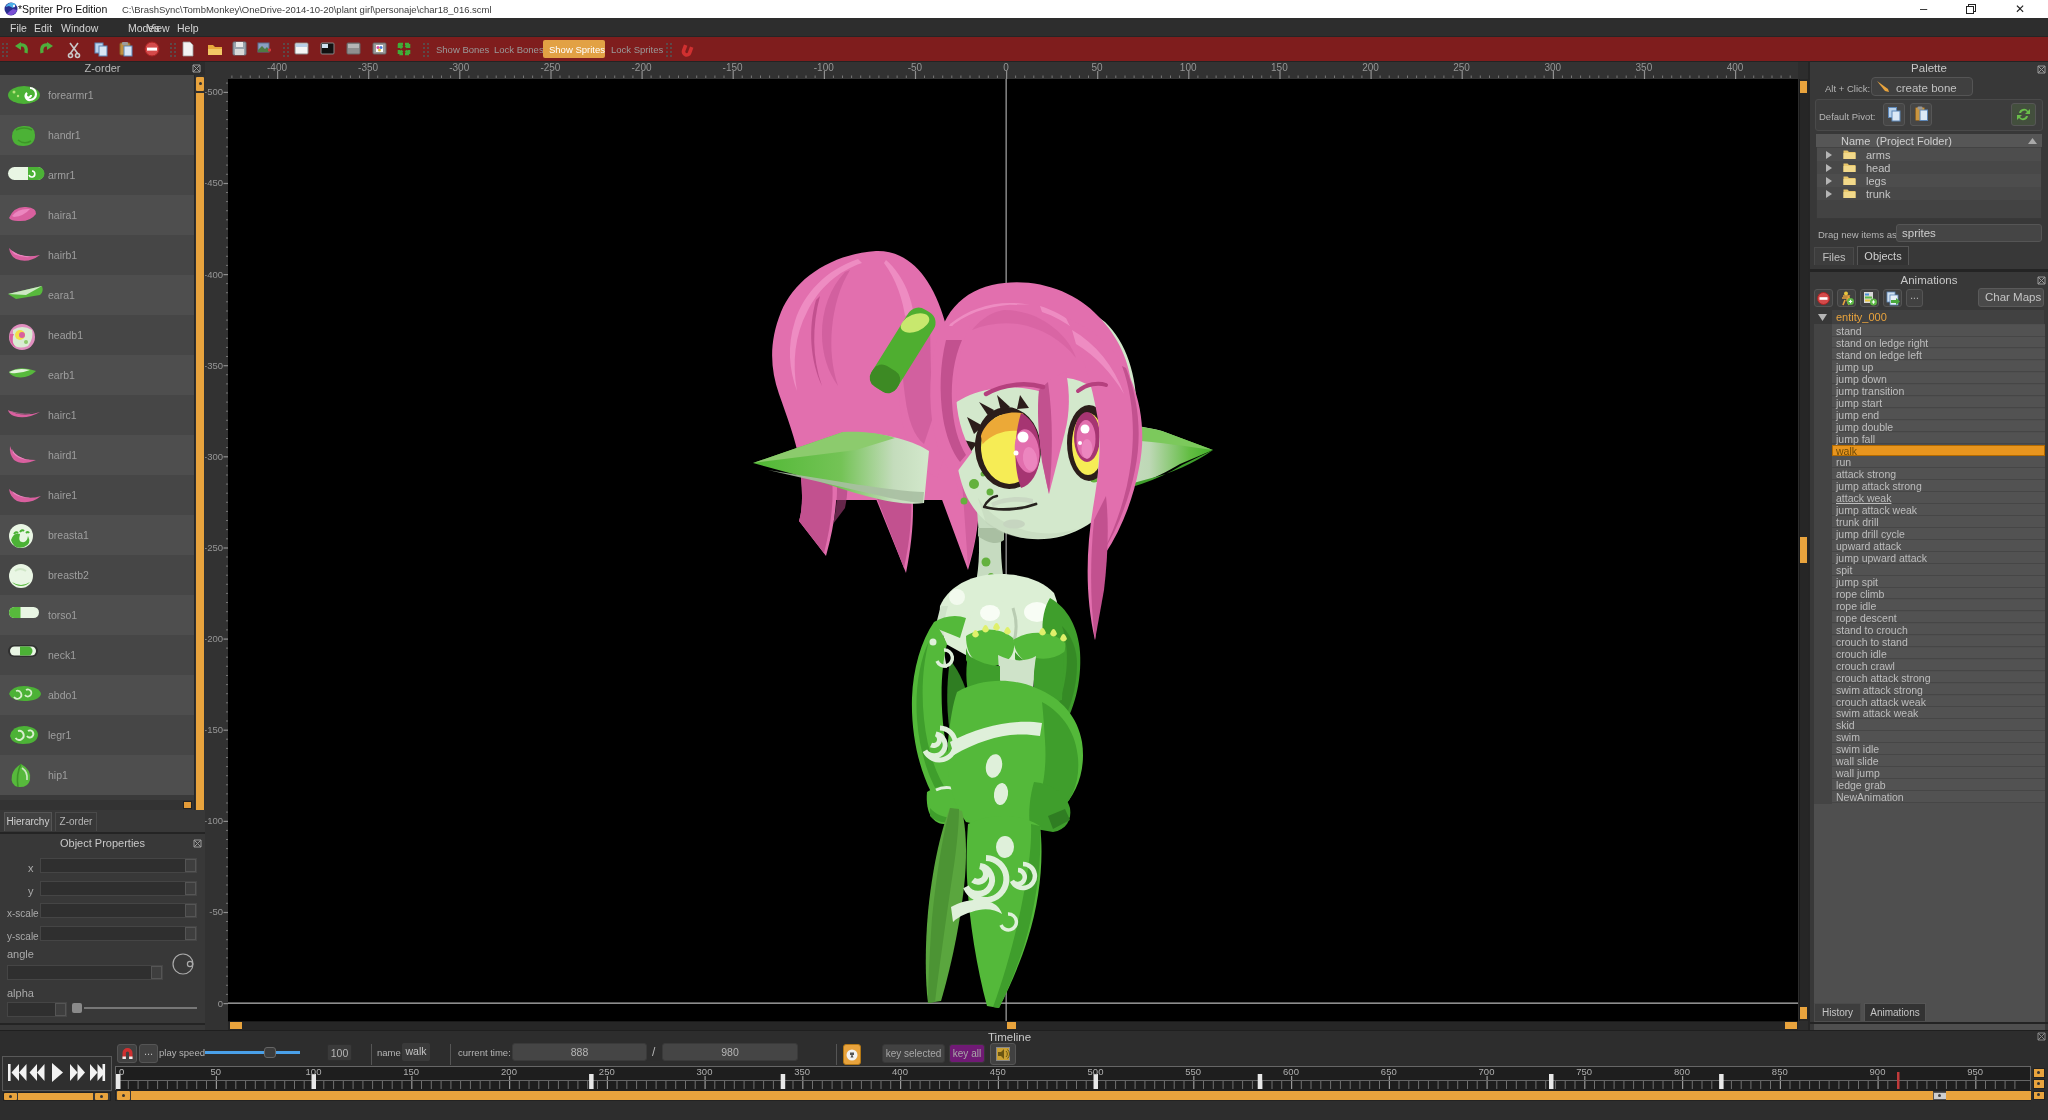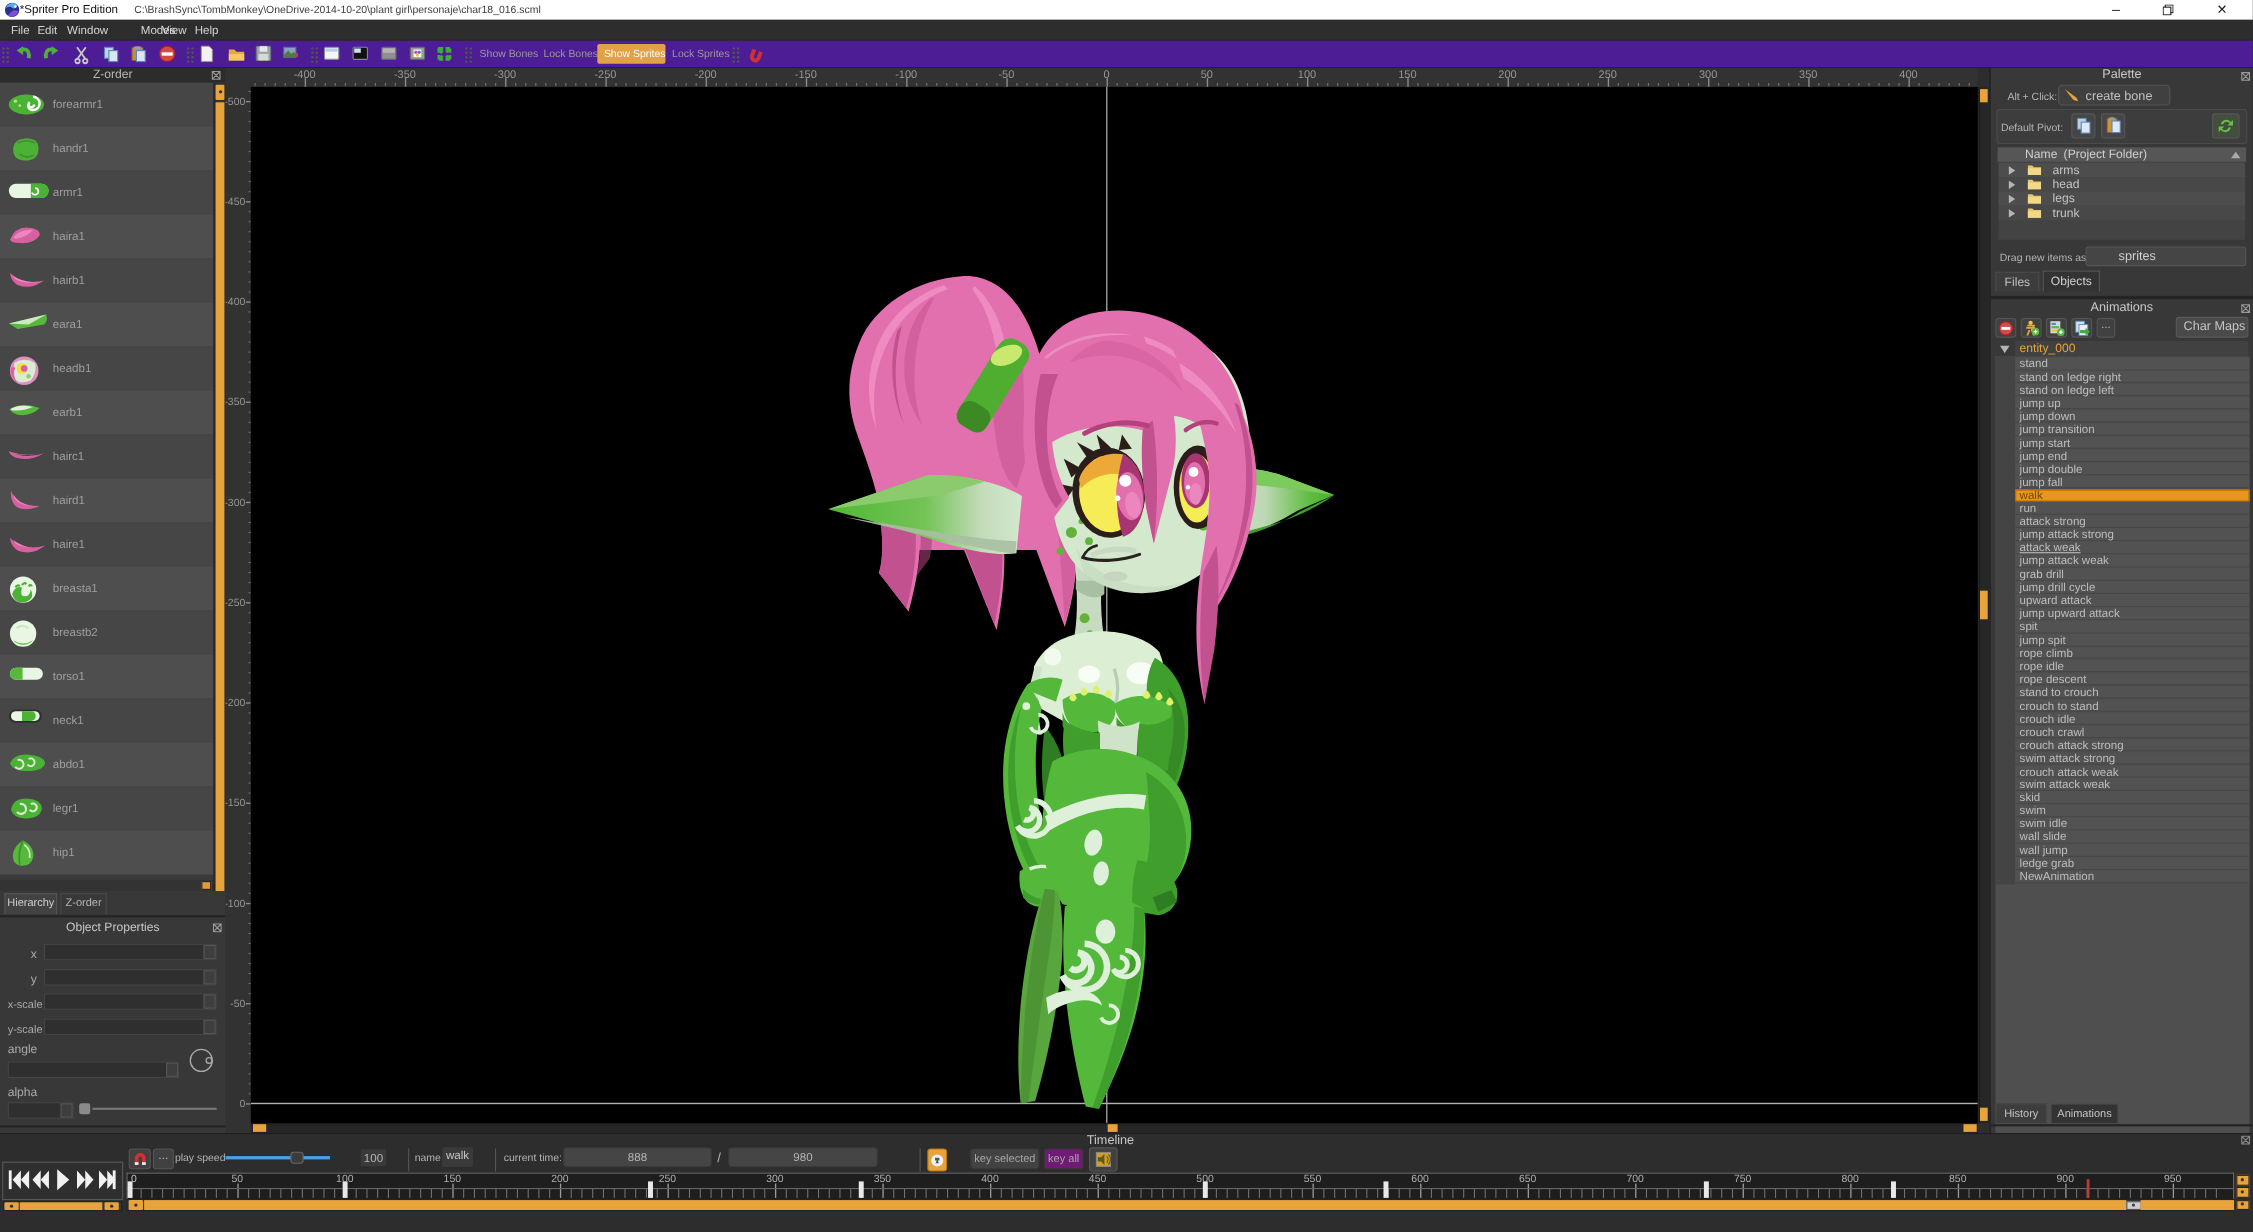--- a/index.html
+++ b/index.html
@@ -2,21 +2,21 @@
 <html><head>
 <meta charset="utf-8">
 <style>
 * { margin:0; padding:0; box-sizing:border-box; }
 html,body { width:2048px; height:1120px; overflow:hidden; background:#2d2d2d;
   font-family:"Liberation Sans", sans-serif; }
 .abs { position:absolute; }
 #titlebar { position:absolute; left:0; top:0; width:2048px; height:18px; background:#ffffff; color:#1a1a1a; }
 #menubar { position:absolute; left:0; top:18px; width:2048px; height:19px; background:#2d2d2d; border-bottom:1px solid #252525;}
 .menuitem { position:absolute; top:4px; color:#d4d4d4; font-size:10.5px; }
-#toolbar { position:absolute; left:0; top:37px; width:2048px; height:25px; background:#4c1d95; border-bottom:1px solid #232323; }
+#toolbar { position:absolute; left:0; top:37px; width:2048px; height:25px; background:#7f1d1d; border-bottom:1px solid #232323; }
 #leftpanel { position:absolute; left:0; top:62px; width:205px; height:748px; background:#3a3a3a; }
 #zhdr { position:absolute; left:0; top:62px; width:205px; height:13px; background:#2c2c2c; color:#b8b8b8; font-size:11px; text-align:center; }
 .zrow { position:absolute; left:0; width:194px; height:40px; }
 .zrow .lbl { position:absolute; left:48px; top:14px; font-size:10.5px; color:#9f9f9f; }
 .zrow svg { position:absolute; left:6px; top:7px; }
 #lgutter { position:absolute; left:205px; top:62px; width:23px; height:968px; background:#323232; }
 #topruler { position:absolute; left:228px; top:62px; width:1570px; height:17px; background:#323232; }
 #canvas { position:absolute; left:228px; top:79px; width:1570px; height:942px; background:#000; overflow:hidden; }
 #rightcol { position:absolute; left:1808px; top:62px; width:240px; height:968px; background:#383838; border-left:2px solid #2a2a2a; }
 #timeline { position:absolute; left:0; top:1030px; width:2048px; height:90px; background:#2d2d2d; }
@@ -862,21 +862,21 @@
 <svg class="abs" style="left:16px;top:128px;width:6px;height:8px;" viewBox="0 0 6 8">
       <path d="M0 0 L6 4 L0 8 Z" fill="#b5b5b5"></path>
     </svg>
 <svg class="abs" style="left:33px;top:126px;width:13px;height:11px;" viewBox="0 0 13 11">
       <path d="M0.5 1.5 h4 l1.5 1.5 h6.5 v7 h-12 Z" fill="#e8c66a"></path>
       <path d="M0.5 4 h12 v6 h-12 Z" fill="#f2d98a"></path>
     </svg>
 <span class="abs" style="left:56px;top:126px;font-size:11px;color:#c5c5c5;">trunk</span>
 <span class="abs" style="left:8px;top:167px;font-size:9.5px;color:#b5b5b5;">Drag new items as</span>
 <div class="abs" style="left:86px;top:162px;width:146px;height:18px;background:#454545;border:1px solid #555;border-radius:3px;"></div>
-<span class="abs" style="left:92px;top:165px;font-size:11.5px;color:#cfcfcf;margin-left:24px;">sprites</span>
+<span class="abs" style="left:92px;top:165px;font-size:11.5px;color:#cfcfcf;">sprites</span>
 <div class="abs" style="left:4px;top:185px;width:40px;height:18px;background:#3d3d3d;border:1px solid #4a4a4a;border-bottom:none;color:#c0c0c0;font-size:11px;text-align:center;padding-top:3px;">Files</div>
 <div class="abs" style="left:47px;top:184px;width:52px;height:19px;background:#333;border:1px solid #555;border-bottom:none;color:#d0d0d0;font-size:11px;text-align:center;padding-top:3px;">Objects</div>
 <div class="abs" style="left:0;top:207px;width:238px;height:3px;background:#242424;"></div>
 <div class="abs" style="left:0;top:212px;width:238px;height:14px;color:#c8c8c8;font-size:11.5px;text-align:center;">Animations</div>
 <svg class="abs" style="left:227px;top:214px;width:9px;height:9px;" viewBox="0 0 9 9">
       <path d="M1 1 L8 8 M8 1 L1 8 M1 1 h7 v7 h-7 Z" stroke="#999" stroke-width="1" fill="none"></path>
     </svg>
 <div class="abs" style="left:4px;top:227px;width:19px;height:18px;background:#414141;border:1px solid #555;border-radius:3px;"></div>
 <svg class="abs" style="left:7px;top:230px;width:13px;height:13px;" viewBox="0 0 13 13">
       <circle cx="6.5" cy="6.5" r="6" fill="#d44a4a" stroke="#a22"></circle>
@@ -940,21 +940,21 @@
 <span class="abs" style="left:26px;top:394.4px;font-size:10.5px;color:#bdbdbd;">run</span>
 <div class="abs" style="left:22px;top:406.4px;width:213px;height:11.5px;background:#525252;border-bottom:1px solid #464646;"></div>
 <span class="abs" style="left:26px;top:406.4px;font-size:10.5px;color:#bdbdbd;">attack strong</span>
 <div class="abs" style="left:22px;top:418.4px;width:213px;height:11.5px;background:#525252;border-bottom:1px solid #464646;"></div>
 <span class="abs" style="left:26px;top:418.4px;font-size:10.5px;color:#bdbdbd;">jump attack strong</span>
 <div class="abs" style="left:22px;top:430.3px;width:213px;height:11.5px;background:#525252;border-bottom:1px solid #464646;"></div>
 <span class="abs" style="left:26px;top:430.3px;font-size:10.5px;color:#bdbdbd;text-decoration:underline;">attack weak</span>
 <div class="abs" style="left:22px;top:442.2px;width:213px;height:11.5px;background:#525252;border-bottom:1px solid #464646;"></div>
 <span class="abs" style="left:26px;top:442.2px;font-size:10.5px;color:#bdbdbd;">jump attack weak</span>
 <div class="abs" style="left:22px;top:454.2px;width:213px;height:11.5px;background:#525252;border-bottom:1px solid #464646;"></div>
-<span class="abs" style="left:26px;top:454.2px;font-size:10.5px;color:#bdbdbd;">grab drill</span>
+<span class="abs" style="left:26px;top:454.2px;font-size:10.5px;color:#bdbdbd;">trunk drill</span>
 <div class="abs" style="left:22px;top:466.1px;width:213px;height:11.5px;background:#525252;border-bottom:1px solid #464646;"></div>
 <span class="abs" style="left:26px;top:466.1px;font-size:10.5px;color:#bdbdbd;">jump drill cycle</span>
 <div class="abs" style="left:22px;top:478.1px;width:213px;height:11.5px;background:#525252;border-bottom:1px solid #464646;"></div>
 <span class="abs" style="left:26px;top:478.1px;font-size:10.5px;color:#bdbdbd;">upward attack</span>
 <div class="abs" style="left:22px;top:490.0px;width:213px;height:11.5px;background:#525252;border-bottom:1px solid #464646;"></div>
 <span class="abs" style="left:26px;top:490.0px;font-size:10.5px;color:#bdbdbd;">jump upward attack</span>
 <div class="abs" style="left:22px;top:502.0px;width:213px;height:11.5px;background:#525252;border-bottom:1px solid #464646;"></div>
 <span class="abs" style="left:26px;top:502.0px;font-size:10.5px;color:#bdbdbd;">spit</span>
 <div class="abs" style="left:22px;top:514.0px;width:213px;height:11.5px;background:#525252;border-bottom:1px solid #464646;"></div>
 <span class="abs" style="left:26px;top:514.0px;font-size:10.5px;color:#bdbdbd;">jump spit</span>

